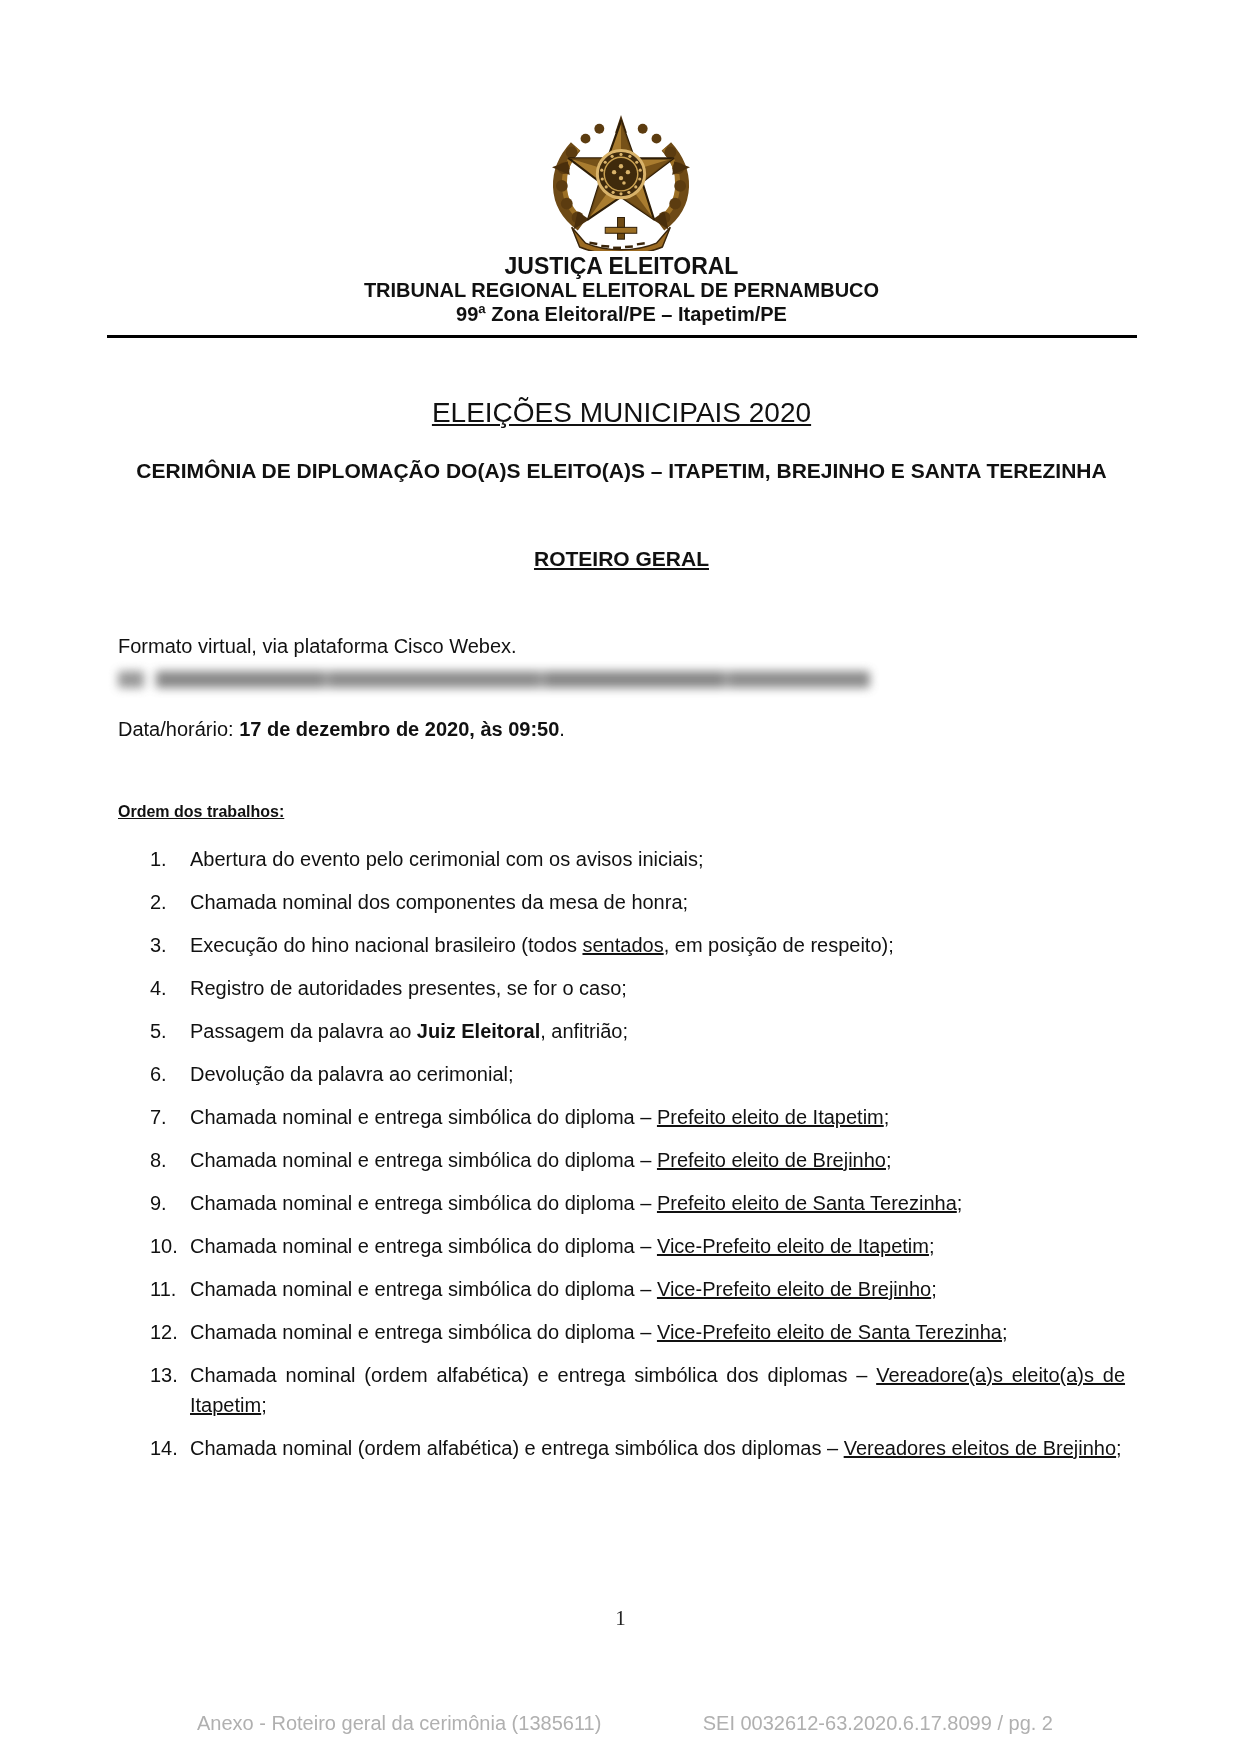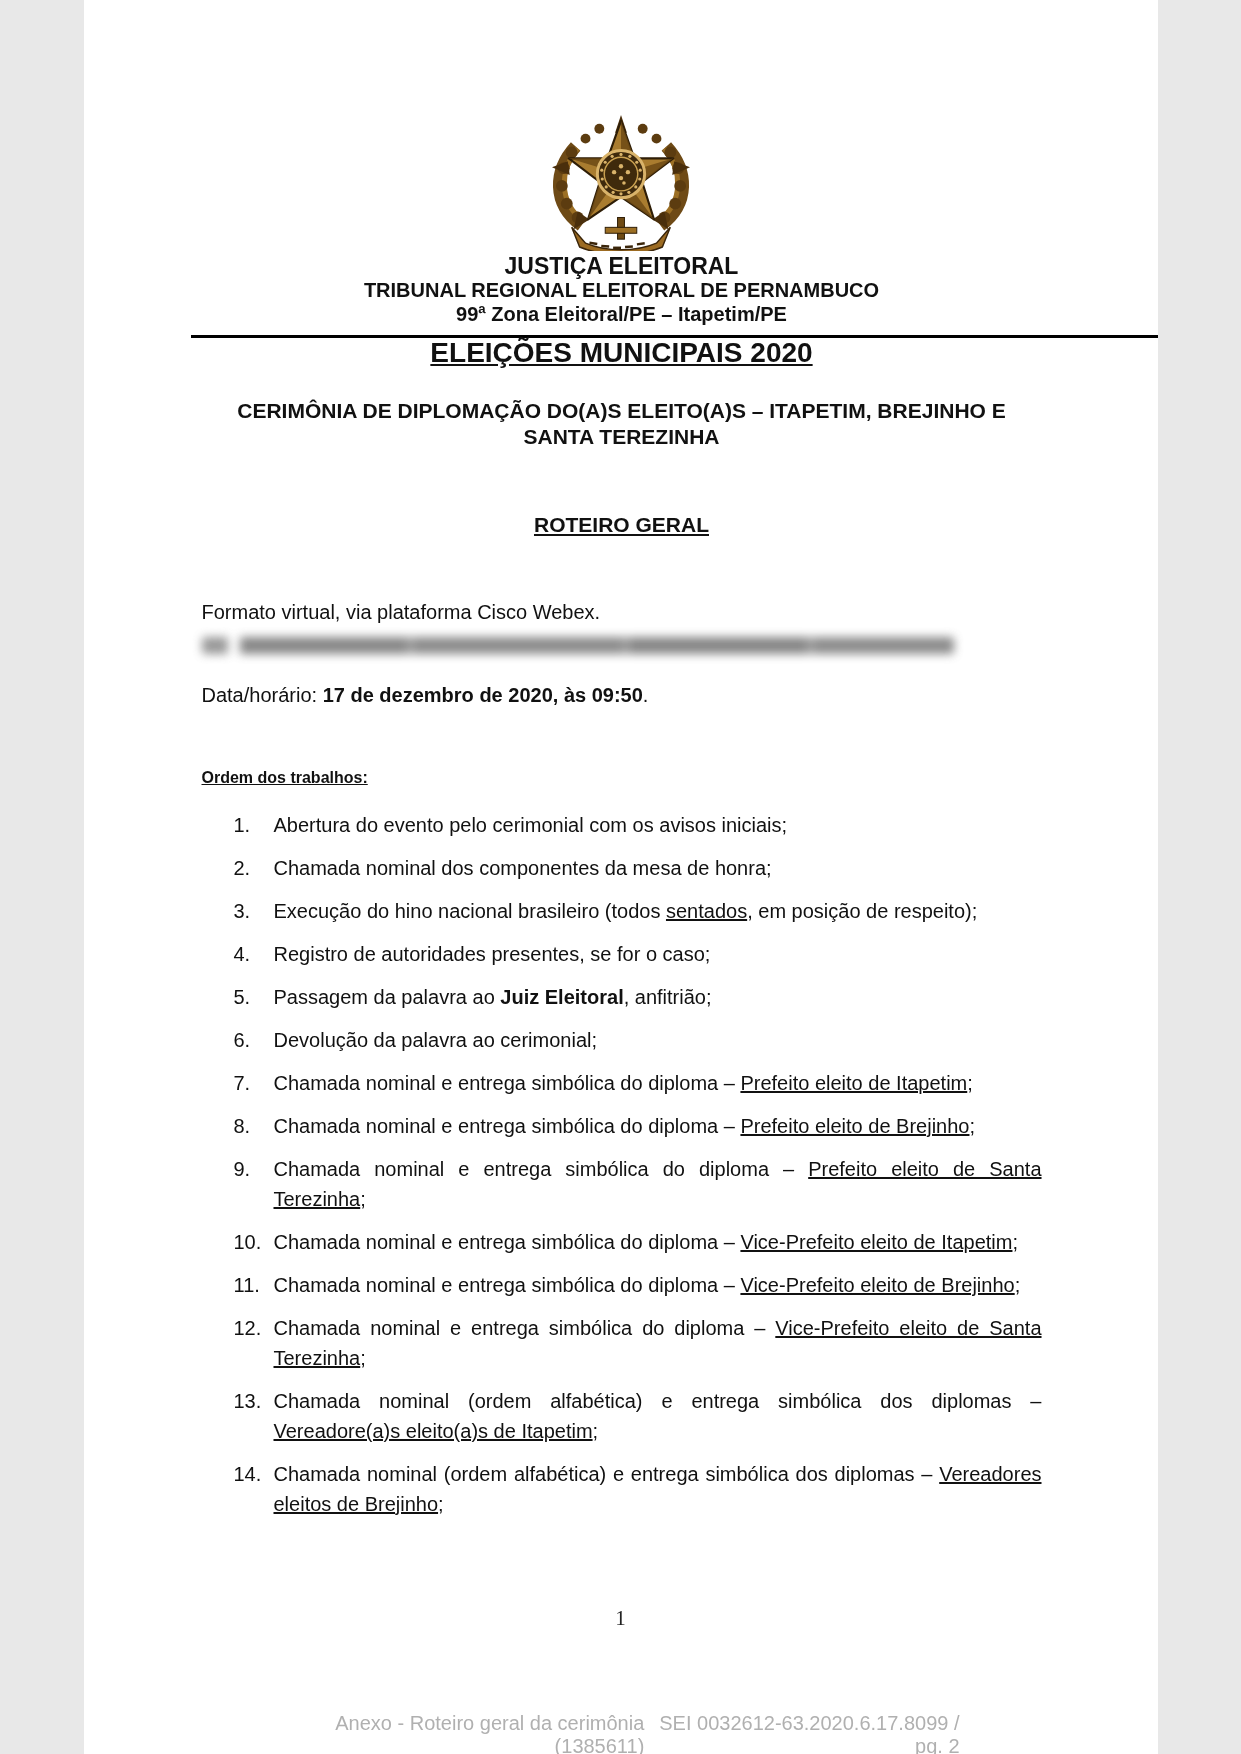--- a/index.html
+++ b/index.html
@@ -1,32 +1,32 @@
 <!DOCTYPE html>
 <html lang="pt-BR"><head>
 <meta charset="utf-8">
 <style>
   html,body{margin:0;padding:0;background:#e8e8e8;}
   .page{
     position:relative;
-    width:1074px;height:1754px;
+    width:1241px;height:1754px;
     background:#ffffff;
     margin:0 auto;
     font-family:"Liberation Sans", sans-serif;
     color:#111;
     overflow:hidden;
   }
   .content{padding:0 116px 0 118px;}
   .center{text-align:center;}
   .emblem-wrap{margin:0;padding-top:113px;text-align:center;line-height:0;}
   .hdr1{font-size:23px;line-height:24px;font-weight:bold;margin-top:3px;}
   .hdr2{font-size:20px;line-height:24px;font-weight:bold;}
   .hdr3{font-size:20px;line-height:24px;font-weight:bold;}
   .rule{height:3px;background:#000;margin:9px 0 0 -11px;width:1030px;}
-  .doc-title{font-size:28px;line-height:30px;font-weight:bold;text-decoration:underline;}
+  .doc-title{font-size:28px;line-height:30px;font-weight:normal;text-decoration:underline;margin-top:60px;}
   .doc-subtitle{font-size:21px;line-height:26px;font-weight:bold;margin-top:30px;}
   .doc-section{font-size:21px;line-height:26px;font-weight:bold;margin-top:62px;text-decoration:underline;}
   .body-line{font-size:20px;line-height:26px;margin-top:61px;}
   .redacted{
     height:17px;width:752px;margin-top:12px;border-radius:3px;
     filter:blur(5px);opacity:.8;
     background:linear-gradient(90deg,
       #808080 0 26px, rgba(255,255,255,0) 26px 38px,
       #6a6a6a 38px 205px, #8a8a8a 205px 212px,
       #6f6f6f 212px 420px, #858585 420px 428px,
@@ -45,21 +45,21 @@
   }
   .num{position:absolute;left:32px;top:0;text-align:left;}
   .u{text-decoration:underline;}
   .b{font-weight:bold;}
   .page-number{
     position:absolute;top:1606px;left:0;width:100%;
     text-align:center;font-family:"Liberation Serif", serif;
     font-size:21px;color:#222;
   }
   .footer{
-    position:absolute;top:1712px;left:197px;right:198px;
+    position:absolute;top:1712px;left:197px;right:188px;
     display:flex;justify-content:space-between;
     font-size:20px;color:#b0b0b0;text-align:right;
   }
 </style>
 </head>
 <body>
 
 <div class="page">
 
   <div class="emblem-wrap">

